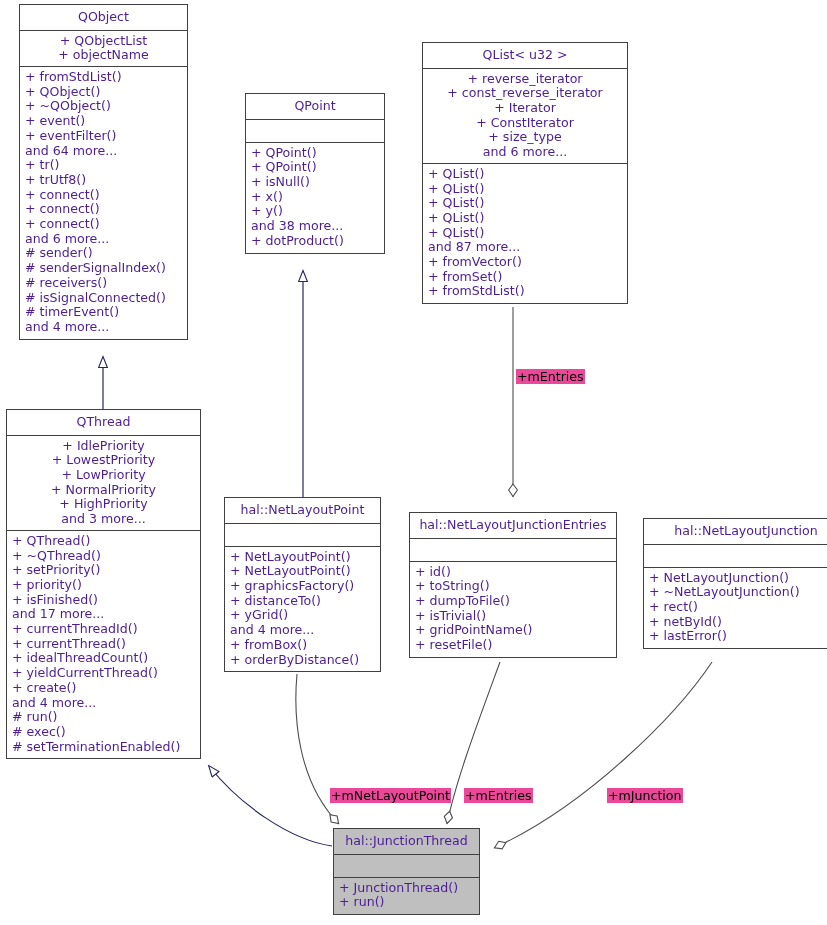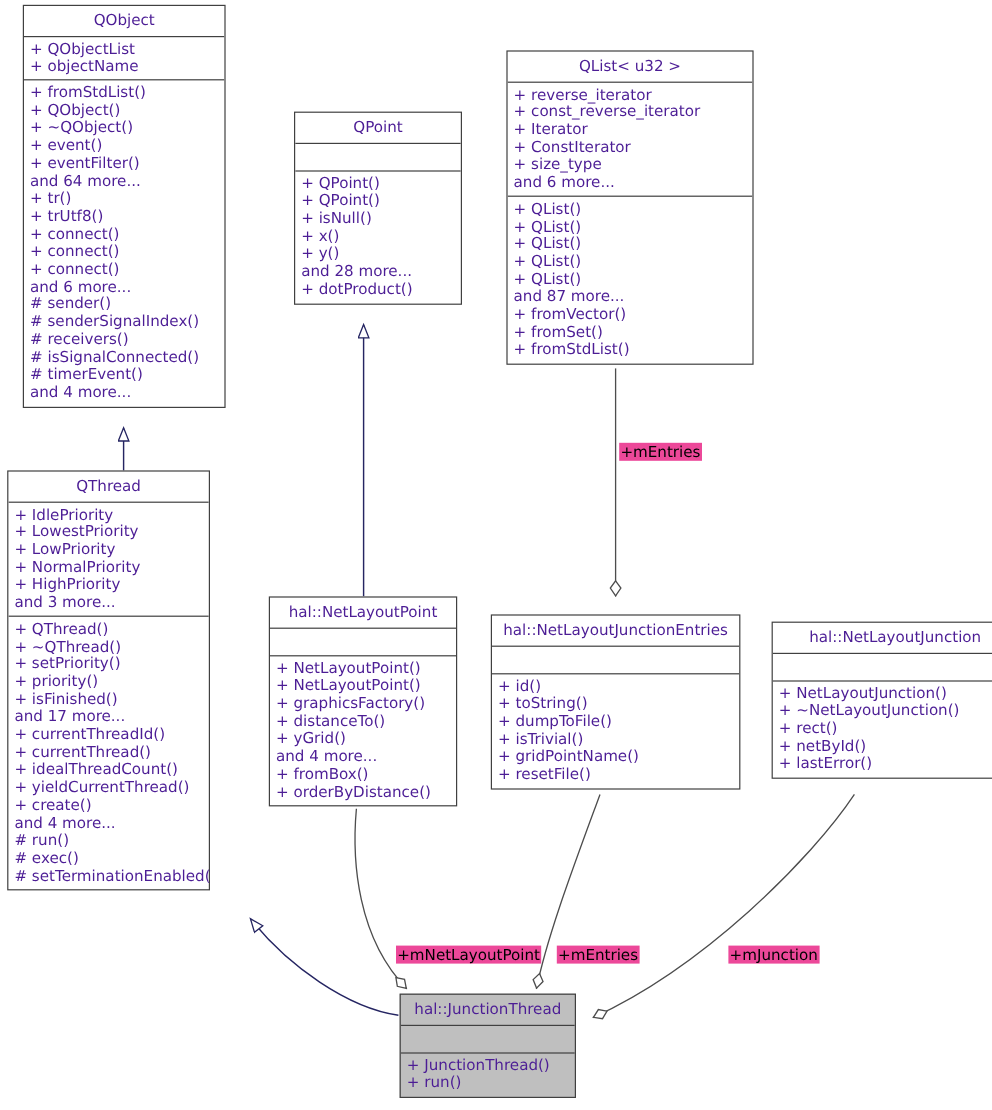--- a/index.html
+++ b/index.html
@@ -45,20 +45,21 @@
     text-align: center;
     padding: 5px 6px 5px 6px;
     border-bottom: 1px solid #404040;
     white-space: nowrap;
     font-size: 12.6px;
   }
   .node-attrs {
     border-bottom: 1px solid #404040;
     padding: 3px 5px 3px 5px;
     min-height: 14px;
+    text-align: center;
   }
   .node-attrs.empty {
     padding: 0;
     height: 22px;
   }
   .node-ops {
     padding: 3px 5px 4px 5px;
   }
   .mline {
     white-space: nowrap;
@@ -151,21 +152,21 @@
 
   <div class="uml-node" id="node-qpoint" style="left:245px; top:93px; width:140px;">
     <div class="node-title">QPoint</div>
     <div class="node-attrs empty"></div>
     <div class="node-ops">
       <div class="mline">+ QPoint()</div>
       <div class="mline">+ QPoint()</div>
       <div class="mline">+ isNull()</div>
       <div class="mline">+ x()</div>
       <div class="mline">+ y()</div>
-      <div class="mline">and 28 more...</div>
+      <div class="mline">and 38 more...</div>
       <div class="mline">+ dotProduct()</div>
     </div>
   </div>
 
   <div class="uml-node" id="node-qlist" style="left:422px; top:42px; width:206px;">
     <div class="node-title">QList&lt; u32 &gt;</div>
     <div class="node-attrs">
       <div class="mline">+ reverse_iterator</div>
       <div class="mline">+ const_reverse_iterator</div>
       <div class="mline">+ Iterator</div>
@@ -179,21 +180,21 @@
       <div class="mline">+ QList()</div>
       <div class="mline">+ QList()</div>
       <div class="mline">+ QList()</div>
       <div class="mline">and 87 more...</div>
       <div class="mline">+ fromVector()</div>
       <div class="mline">+ fromSet()</div>
       <div class="mline">+ fromStdList()</div>
     </div>
   </div>
 
-  <div class="uml-node" id="node-qthread" style="left:6px; top:392px; width:169px;">
+  <div class="uml-node" id="node-qthread" style="left:6px; top:409px; width:195px;">
     <div class="node-title">QThread</div>
     <div class="node-attrs">
       <div class="mline">+ IdlePriority</div>
       <div class="mline">+ LowestPriority</div>
       <div class="mline">+ LowPriority</div>
       <div class="mline">+ NormalPriority</div>
       <div class="mline">+ HighPriority</div>
       <div class="mline">and 3 more...</div>
     </div>
     <div class="node-ops">

